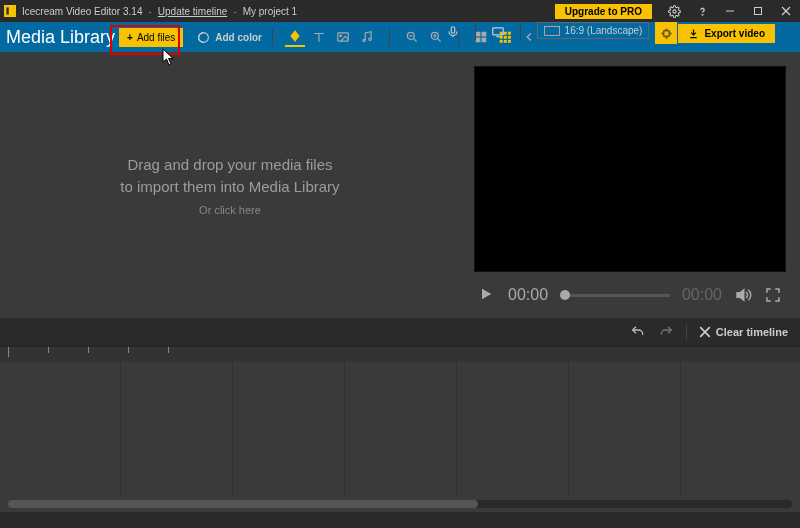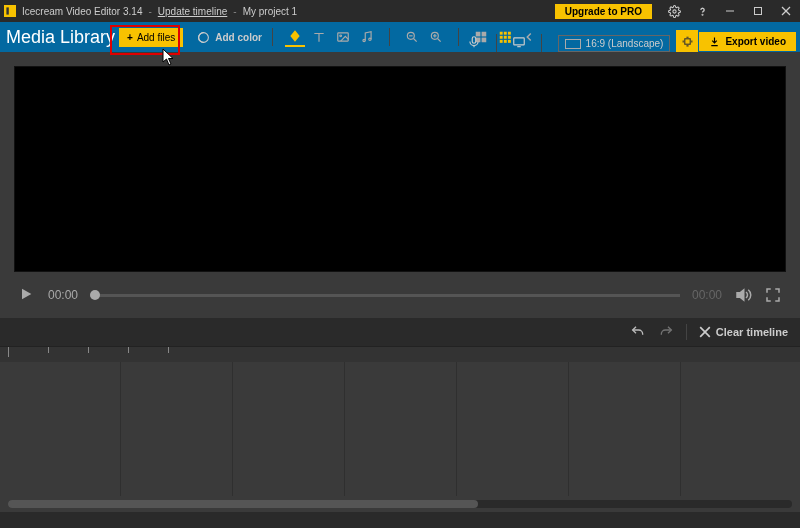--- a/index.html
+++ b/index.html
@@ -20,37 +20,37 @@
   .addfiles { background: #f8c200; color: #000; font-size: 10px; padding: 4px 8px; display: flex; align-items: center; gap: 4px; cursor: pointer; position: relative; }
   .addfiles-plus { font-weight: bold; }
   .red-highlight { position: absolute; left: 110px; top: 25px; width: 70px; height: 30px; border: 2px solid #e10000; pointer-events: none; z-index: 40; }
   .addcolor { display: flex; align-items: center; gap: 5px; font-size: 10px; color: #ccc; margin-left: 14px; cursor: pointer; font-weight: bold; }
   .addcolor .c-icon { width: 13px; height: 13px; }
   .tb-div { width: 1px; height: 18px; background: #444; margin: 0 10px; }
   .tool-icon { width: 20px; height: 20px; display: flex; align-items: center; justify-content: center; color: #aaa; cursor: pointer; margin: 0 2px; }
   .tool-icon svg { width: 14px; height: 14px; }
   .tool-icon.active { color: #f8c200; border-bottom: 2px solid #f8c200; padding-bottom: 0px;}
   .tool-icon.active-grid { color: #f8c200; }
-  .right-tools { position:absolute; right:4px; top:0; height:30px; display:flex; align-items:flex-end;}
+  .right-tools { position:absolute; right:25px; top:0; height:30px; display:flex; align-items:flex-start;}
   .aspect-box { border: 1px solid #666; display: flex; align-items: center; gap: 5px; padding: 2px 6px; font-size: 10px; color: #ccc; cursor: pointer; margin: 0 6px;}
   .ar-icon { width: 16px; height: 10px; border: 1px solid #aaa; }
   .export-wrap { display:flex; align-items:center; gap:0;}
   .export-gear { width: 22px; height: 22px; background: #f8c200; display:flex; align-items:center; justify-content:center;}
   .export-btn { background: #f8c200; color: #000; font-size: 10px; font-weight: 600; padding: 4px 10px; display: flex; align-items: center; gap: 5px; cursor: pointer; margin-left:1px;}
   
   .main { display: flex; height: 266px; }
   .library { width: 460px; background: #3a3a3a; display: flex; align-items: center; justify-content: center; text-align: center; }
   .lib-inner { color: #9c9c9c; }
   .lib-line { font-size: 15px; line-height: 1.45; }
   .lib-click { font-size: 11px; color: #888; margin-top: 6px; }
   .preview { flex: 1; background: #3a3a3a; display: flex; flex-direction: column; padding: 14px 14px 0 14px; }
   .video-canvas { flex: 1; background: #000; border: 1px solid #111; }
   .controls { height: 46px; display: flex; align-items: center; gap: 12px; padding: 0 4px; }
   .play-btn svg { width: 16px; height: 16px; }
-  .time-lbl { font-size: 12px; color: #aaa; }
+  .time-lbl { font-size: 16px; color: #aaa; }
   .seekbar { flex: 1; height: 3px; background: #555; position: relative; }
   .seek-knob { width: 10px; height: 10px; border-radius: 50%; background: #aaa; position: absolute; left: 0; top: -4px; }
   .ctrl-icon { width: 18px; height: 18px; color: #aaa; cursor: pointer; }
   
   .tl-header { height: 28px; background: #2a2a2a; display: flex; align-items: center; justify-content: flex-end; padding: 0 12px; gap: 12px; font-weight: bold; }
   .tl-icon { color: #bbb; cursor: pointer; display:flex; align-items:center;}
   .tl-icon svg { width: 16px; height: 16px; }
   .clear-tl { display: flex; align-items: center; gap: 5px; font-size: 11px; color: #ccc; cursor: pointer; }
   
   .ruler { height: 16px; background: #333; position: relative; border-top: 1px solid #222; }
@@ -231,20 +231,27 @@
   </div>
 </div>
 
 <div class="red-highlight"></div>
 
 <svg class="fake-cursor" width="14" height="18" viewBox="0 0 14 18">
   <path d="M1 1 L1 14 L4.5 11 L7 17 L9 16 L6.5 10.5 L11 10.5 Z" fill="#fff" stroke="#000" stroke-width="1"></path>
 </svg>
 
 <div class="main">
+  <div class="library">
+    <div class="lib-inner">
+      <div class="lib-line">Drag and drop your media files</div>
+      <div class="lib-line">to import them into Media Library</div>
+      <div class="lib-click">Or click here</div>
+    </div>
+  </div>
   <div class="preview">
     <div class="video-canvas"></div>
     <div class="controls">
       <div class="ctrl-icon play-btn">
         <svg viewBox="0 0 24 24" fill="#aaa">
             <polygon points="6,4 20,12 6,20"></polygon>
           </svg>
       </div>
       <span class="time-lbl">00:00</span>
       <div class="seekbar">

